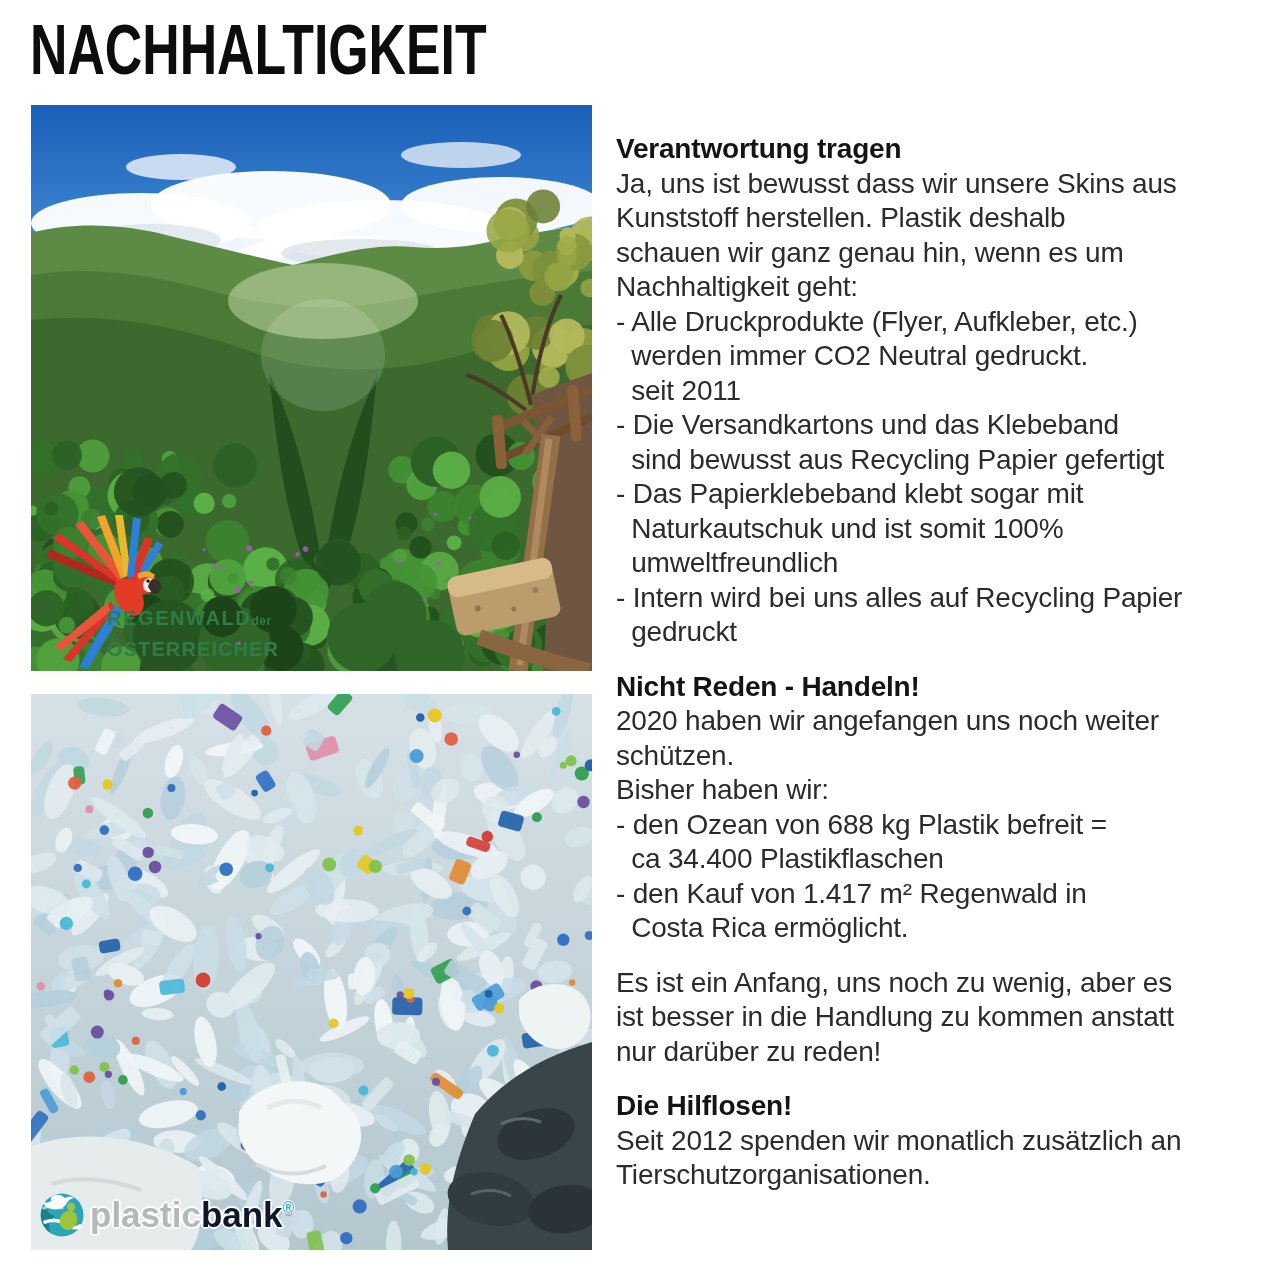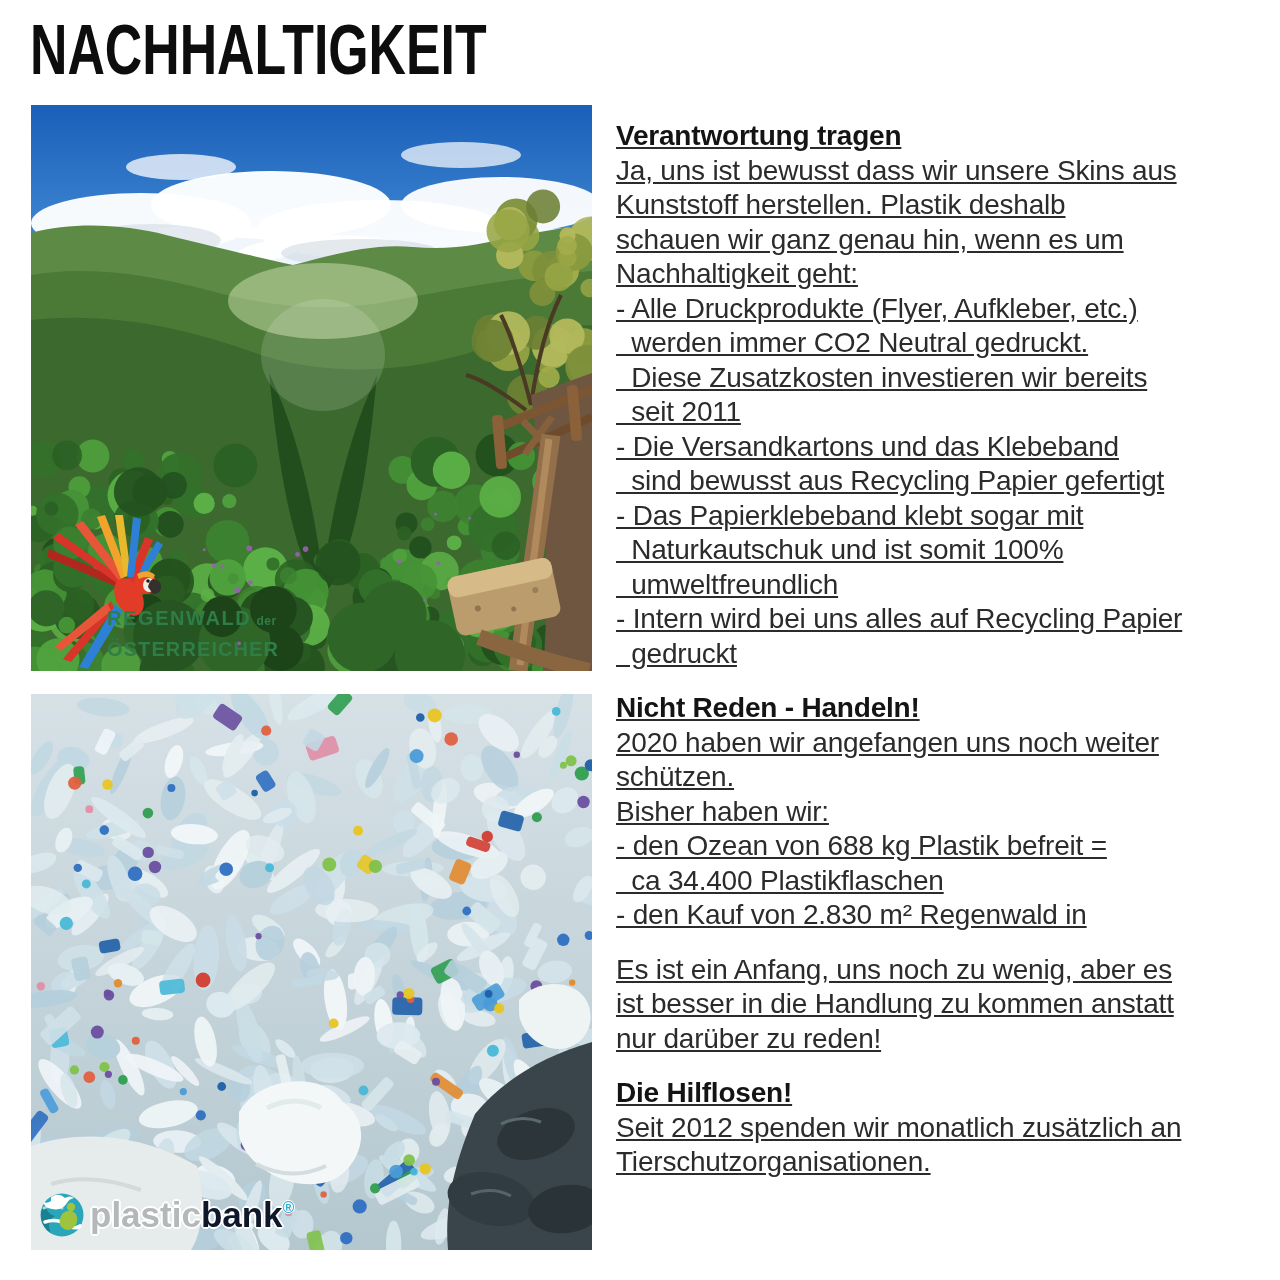--- a/index.html
+++ b/index.html
@@ -14,38 +14,38 @@
   }
 
   .photo { position:absolute; overflow:hidden; }
   .photo-top    { left:31px; top:105px; width:561px; height:566px; }
   .photo-bottom { left:31px; top:694px; width:561px; height:556px; }
   .scene { display:block; width:100%; height:100%; }
 
   
   .rw-logo { position:absolute; left:76px; top:503px; color:#2f7d49; font-weight:bold; line-height:21px; }
   .rw-line1 { font-size:20px; letter-spacing:1.6px; }
-  .rw-der   { font-size:12px; letter-spacing:.5px; margin-left:5px; }
+  .rw-der   { font-size:12px; letter-spacing:.5px; }
   .rw-line2 { font-size:20px; letter-spacing:1.1px;margin-top:7px; }
 
   
   .pb-logo { position:absolute; left:8px; top:498px; display:flex; align-items:center; }
   .pb-icon { display:block; }
   .pb-text { margin-left:5px; font-size:35px; font-weight:bold; white-space:nowrap; }
   .pb-plastic { color:#b4b8ba;
     text-shadow:-2px 0 0 #fff, 2px 0 0 #fff, 0 -2px 0 #fff, 0 2px 0 #fff,
                 -1px -1px 0 #fff, 1px 1px 0 #fff, -1px 1px 0 #fff, 1px -1px 0 #fff; }
   .pb-bank { color:#0f172a;
     text-shadow:-2px 0 0 #fff, 2px 0 0 #fff, 0 -2px 0 #fff, 0 2px 0 #fff,
                 -1px -1px 0 #fff, 1px 1px 0 #fff, -1px 1px 0 #fff, 1px -1px 0 #fff; }
   .pb-reg { color:#2cb1d4; font-size:16px; vertical-align:14px;
     text-shadow:-1px 0 0 #fff, 1px 0 0 #fff, 0 -1px 0 #fff, 0 1px 0 #fff; }
 
   
-  .right-col { position:absolute; left:616px; top:119px; width:664px; color:#2b2b2b;text-decoration:underline; }
+  .right-col { position:absolute; left:616px; top:132px; width:664px; color:#2b2b2b; }
   .section { font-size:28px; line-height:34.5px; letter-spacing:-.2px; }
   .section + .section { margin-top:20px; }
   .sec-heading { font-weight:bold; color:#141414; white-space:pre; }
   .sec-heading:empty { display:none; }
   .tline { white-space:pre; }
 </style>
 </head>
 <body>
 
 <div class="page">
@@ -904,40 +904,40 @@
   <div class="right-col">
     <div class="section">
       <div class="sec-heading">Verantwortung tragen</div>
       <div class="sec-body">
           <div class="tline">Ja, uns ist bewusst dass wir unsere Skins aus</div>
           <div class="tline">Kunststoff herstellen. Plastik deshalb</div>
           <div class="tline">schauen wir ganz genau hin, wenn es um</div>
           <div class="tline">Nachhaltigkeit geht:</div>
           <div class="tline">- Alle Druckprodukte (Flyer, Aufkleber, etc.)</div>
           <div class="tline">  werden immer CO2 Neutral gedruckt.</div>
-          <div class="tline">  Diese Zusatzkosten investieren wir bereits</div>
           <div class="tline">  seit 2011</div>
           <div class="tline">- Die Versandkartons und das Klebeband</div>
           <div class="tline">  sind bewusst aus Recycling Papier gefertigt</div>
           <div class="tline">- Das Papierklebeband klebt sogar mit</div>
           <div class="tline">  Naturkautschuk und ist somit 100%</div>
           <div class="tline">  umweltfreundlich</div>
           <div class="tline">- Intern wird bei uns alles auf Recycling Papier</div>
           <div class="tline">  gedruckt</div>
         </div>
     </div>
     <div class="section">
       <div class="sec-heading">Nicht Reden - Handeln!</div>
       <div class="sec-body">
           <div class="tline">2020 haben wir angefangen uns noch weiter</div>
           <div class="tline">schützen.</div>
           <div class="tline">Bisher haben wir:</div>
           <div class="tline">- den Ozean von 688 kg Plastik befreit =</div>
           <div class="tline">  ca 34.400 Plastikflaschen</div>
-          <div class="tline">- den Kauf von 2.830 m² Regenwald in</div>
+          <div class="tline">- den Kauf von 1.417 m² Regenwald in</div>
+          <div class="tline">  Costa Rica ermöglicht.</div>
         </div>
     </div>
     <div class="section">
 
       <div class="sec-body">
           <div class="tline">Es ist ein Anfang, uns noch zu wenig, aber es</div>
           <div class="tline">ist besser in die Handlung zu kommen anstatt</div>
           <div class="tline">nur darüber zu reden!</div>
         </div>
     </div>

